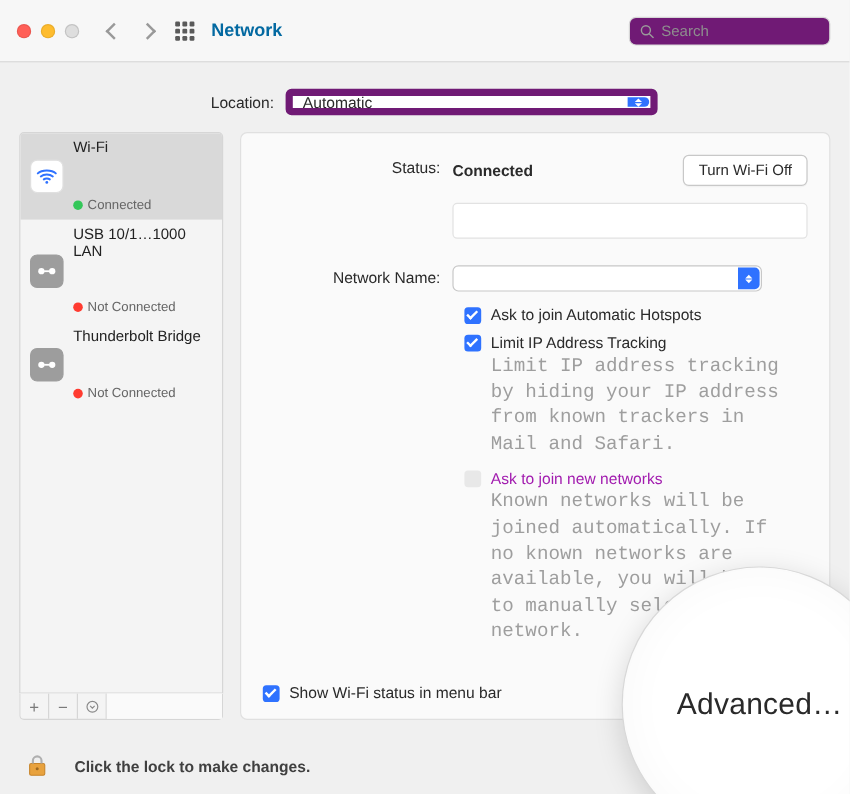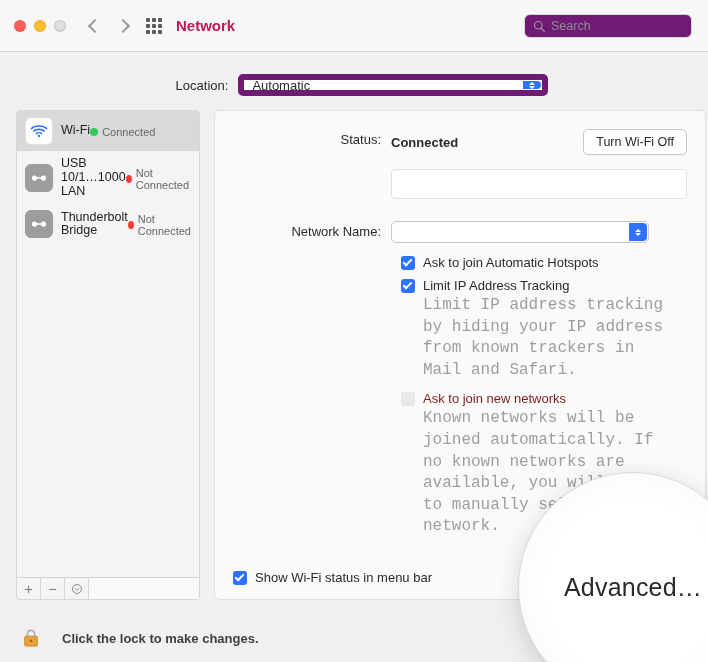--- a/index.html
+++ b/index.html
@@ -33,21 +33,21 @@
     .chev.left  { transform: rotate(135deg); }
     .chev.right { transform: rotate(-45deg); }
 
     .grid-icon {
       width: 16px; height: 16px;
       display: grid; grid-template-columns: repeat(3,1fr); grid-template-rows: repeat(3,1fr);
       gap: 2px; margin-right: 14px;
     }
     .grid-icon span { background:#5a5a5a; border-radius:1px; }
 
-    .win-title { font-size: 15px; font-weight: 600; color:#be185d; }
+    .win-title { font-size: 15px; font-weight: 600; color:#0369a1; }
 
     .search-box {
       margin-left: auto;
       display: flex; align-items: center;
       background:#701a75;
       border:1px solid #d6d6d6;
       border-radius: 6px;
       height: 24px;
       width: 168px;
       padding: 0 8px;
@@ -112,21 +112,21 @@
       padding: 6px 8px; gap:8px;
     }
     .sb-item.selected { background:#d9d9d9; }
     .sb-icon {
       width:28px; height:28px; border-radius:6px;
       background:#fff; border:1px solid #e0e0e0;
       display:flex; align-items:center; justify-content:center;
       flex-shrink:0;
     }
     .sb-icon.dark { background:#9d9d9d; border-color:#9d9d9d; }
-    .sb-texts { display:flex; line-height:1.1; }
+    .sb-texts { display:flex; flex-direction:column; line-height:1.1;gap:32px; }
     .sb-name { font-size:12.5px; color:#222; }
     .sb-status { font-size:11px; color:#666; display:flex; align-items:center; gap:4px; margin-top:2px;}
     .status-dot { width:8px; height:8px; border-radius:50%; }
     .status-dot.green { background:#34c759; }
     .status-dot.red   { background:#ff3b30; }
 
     .sidebar-controls {
       height:22px;
       border:1px solid #d6d6d6; border-top:none;
       border-radius:0 0 4px 4px;
@@ -195,21 +195,21 @@
       position:relative;
     }
     .chk.checked { background:#2f72ff; }
     .chk.checked::after {
       content:""; position:absolute; left:4px; top:1px;
       width:3px; height:7px; border-right:2px solid #fff; border-bottom:2px solid #fff;
       transform: rotate(45deg);
     }
     .chk.disabled { background:#e8e8e8; }
     .chk-label { font-size:13px; }
-    .chk-label.disabled { color:#7f1d1d; }
+    .chk-label.disabled { color:#a21caf; }
     .sub-text { font-size:16px; color:#9e9e9e; padding-left:190px; max-width: 440px; line-height:1.35; margin-top:-2px; margin-bottom:10px;font-family:Liberation Mono, monospace;}
 
     .status-val { font-weight:600; }
 
     .bottom-row {
       margin-top:auto;
       display:flex; align-items:center;
     }
     .bottom-row .chk { margin-right:8px; }
 

